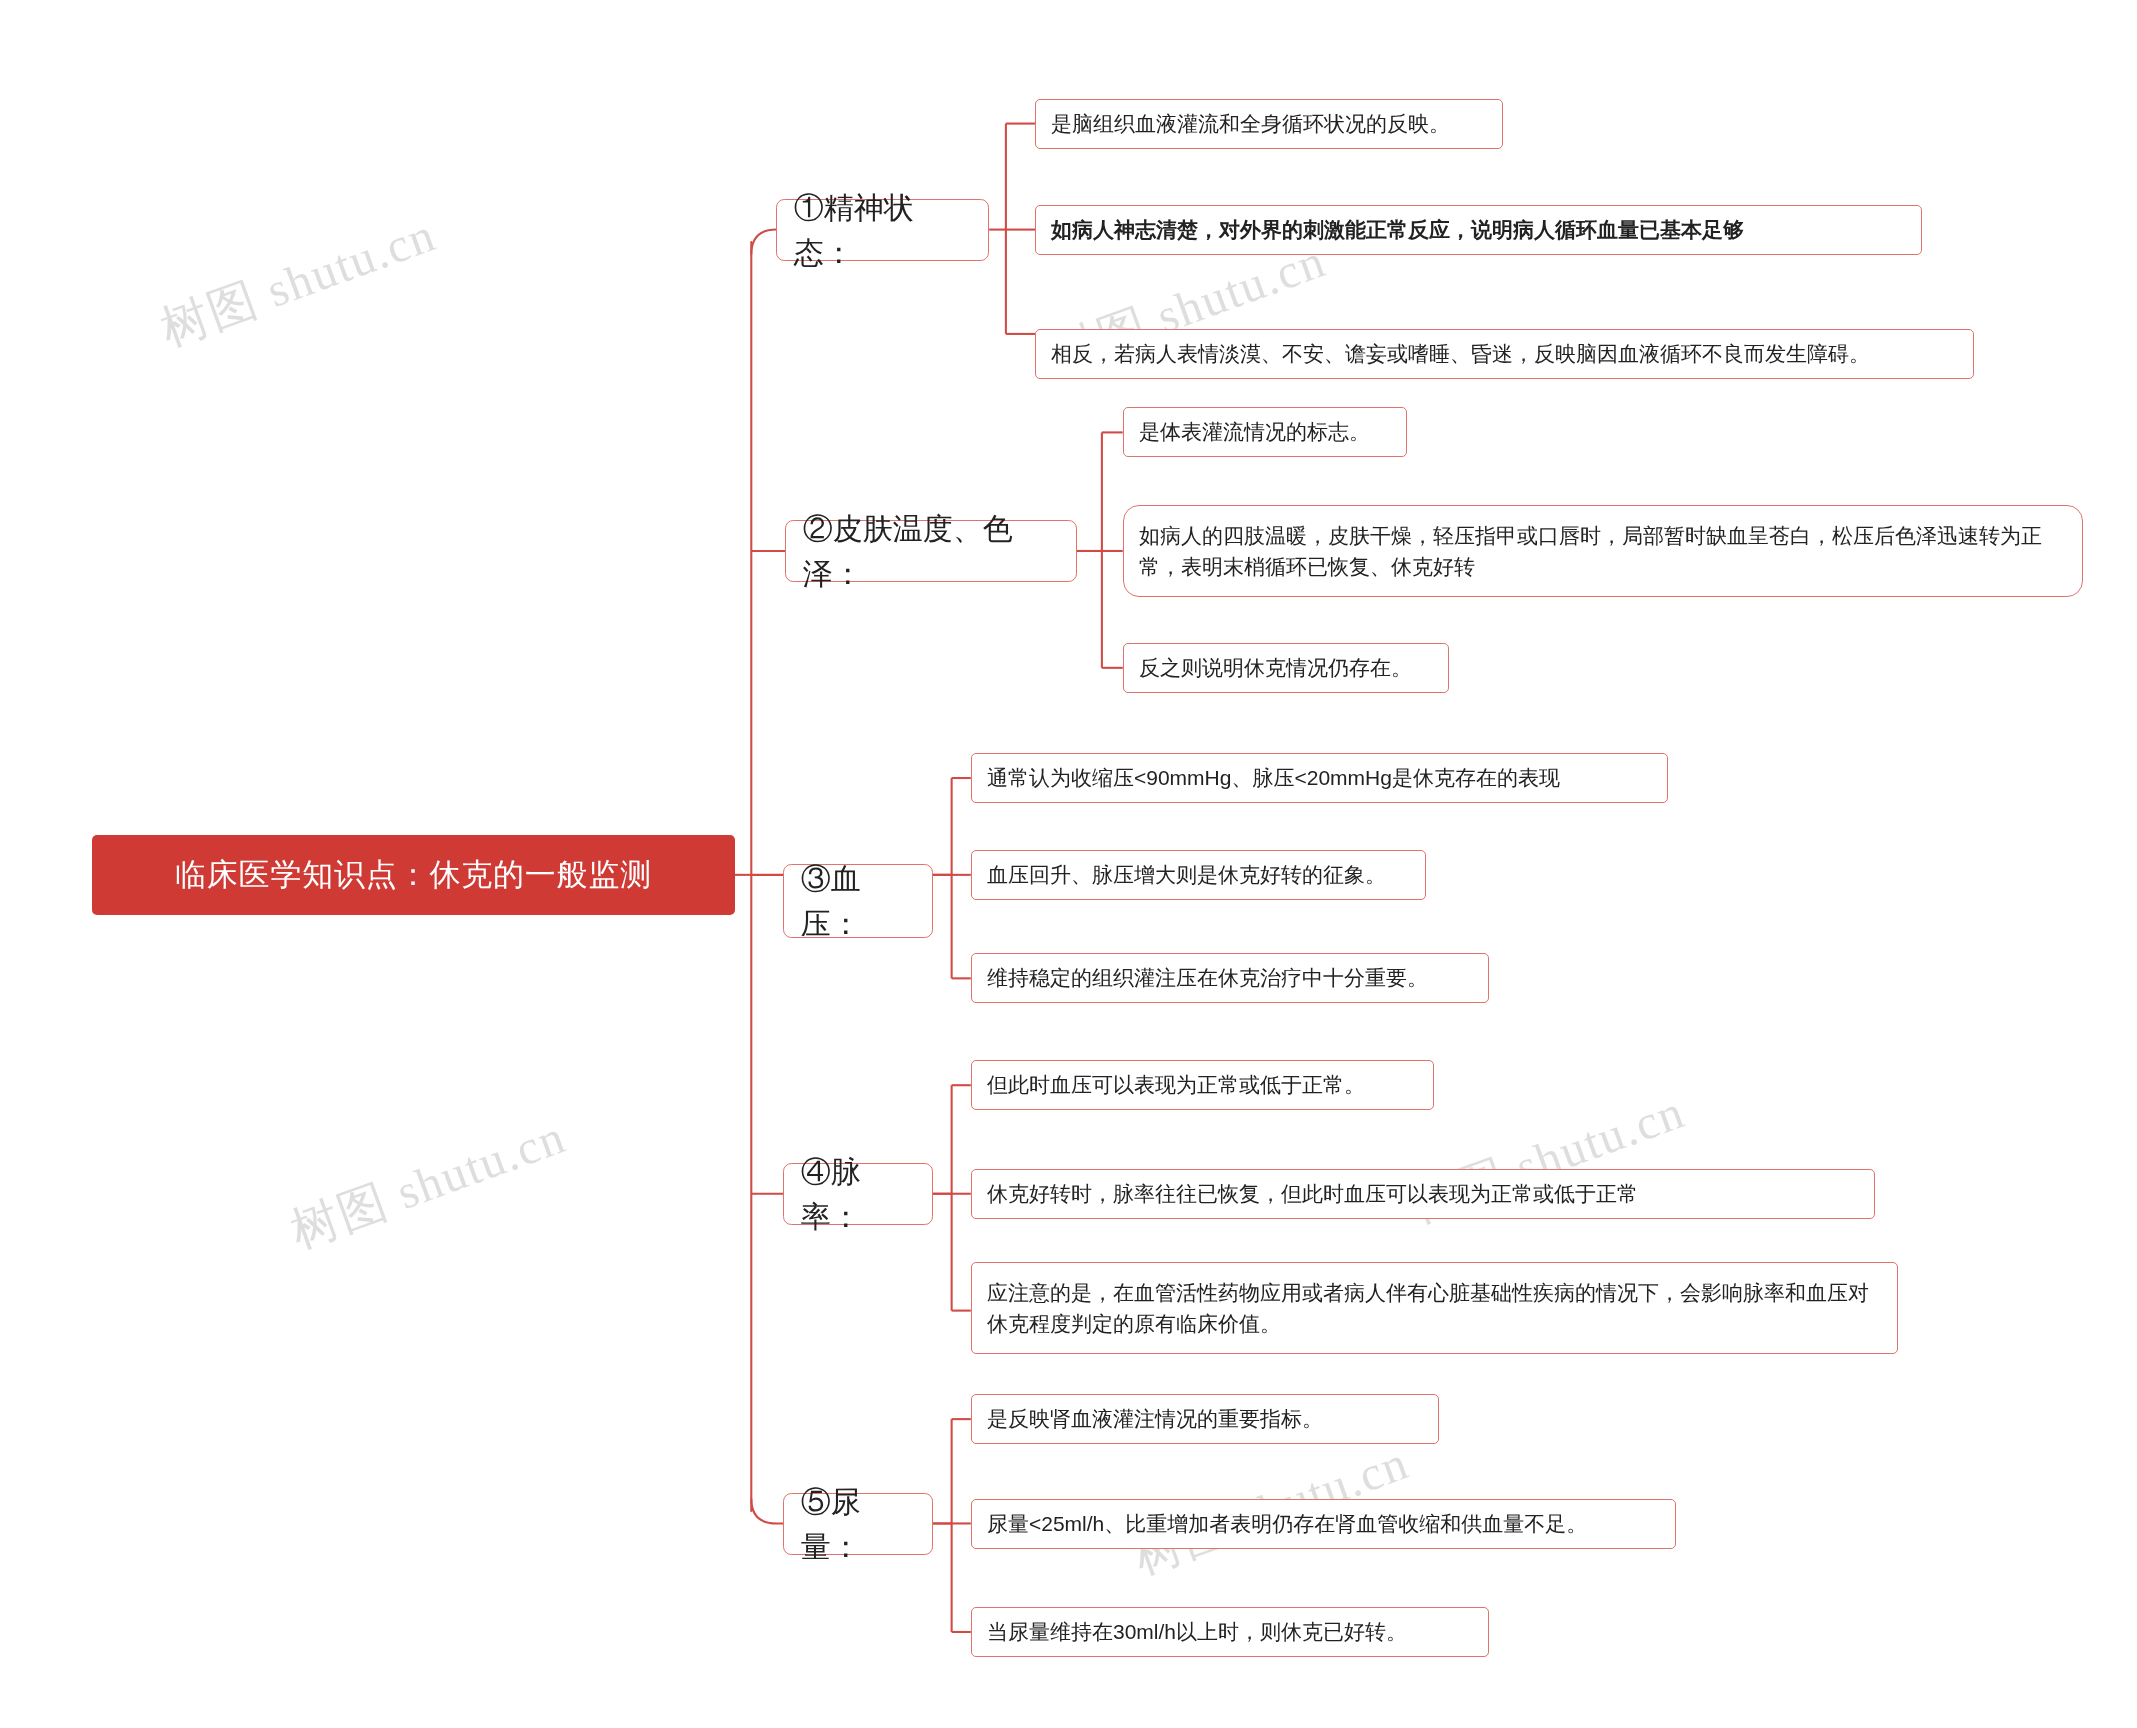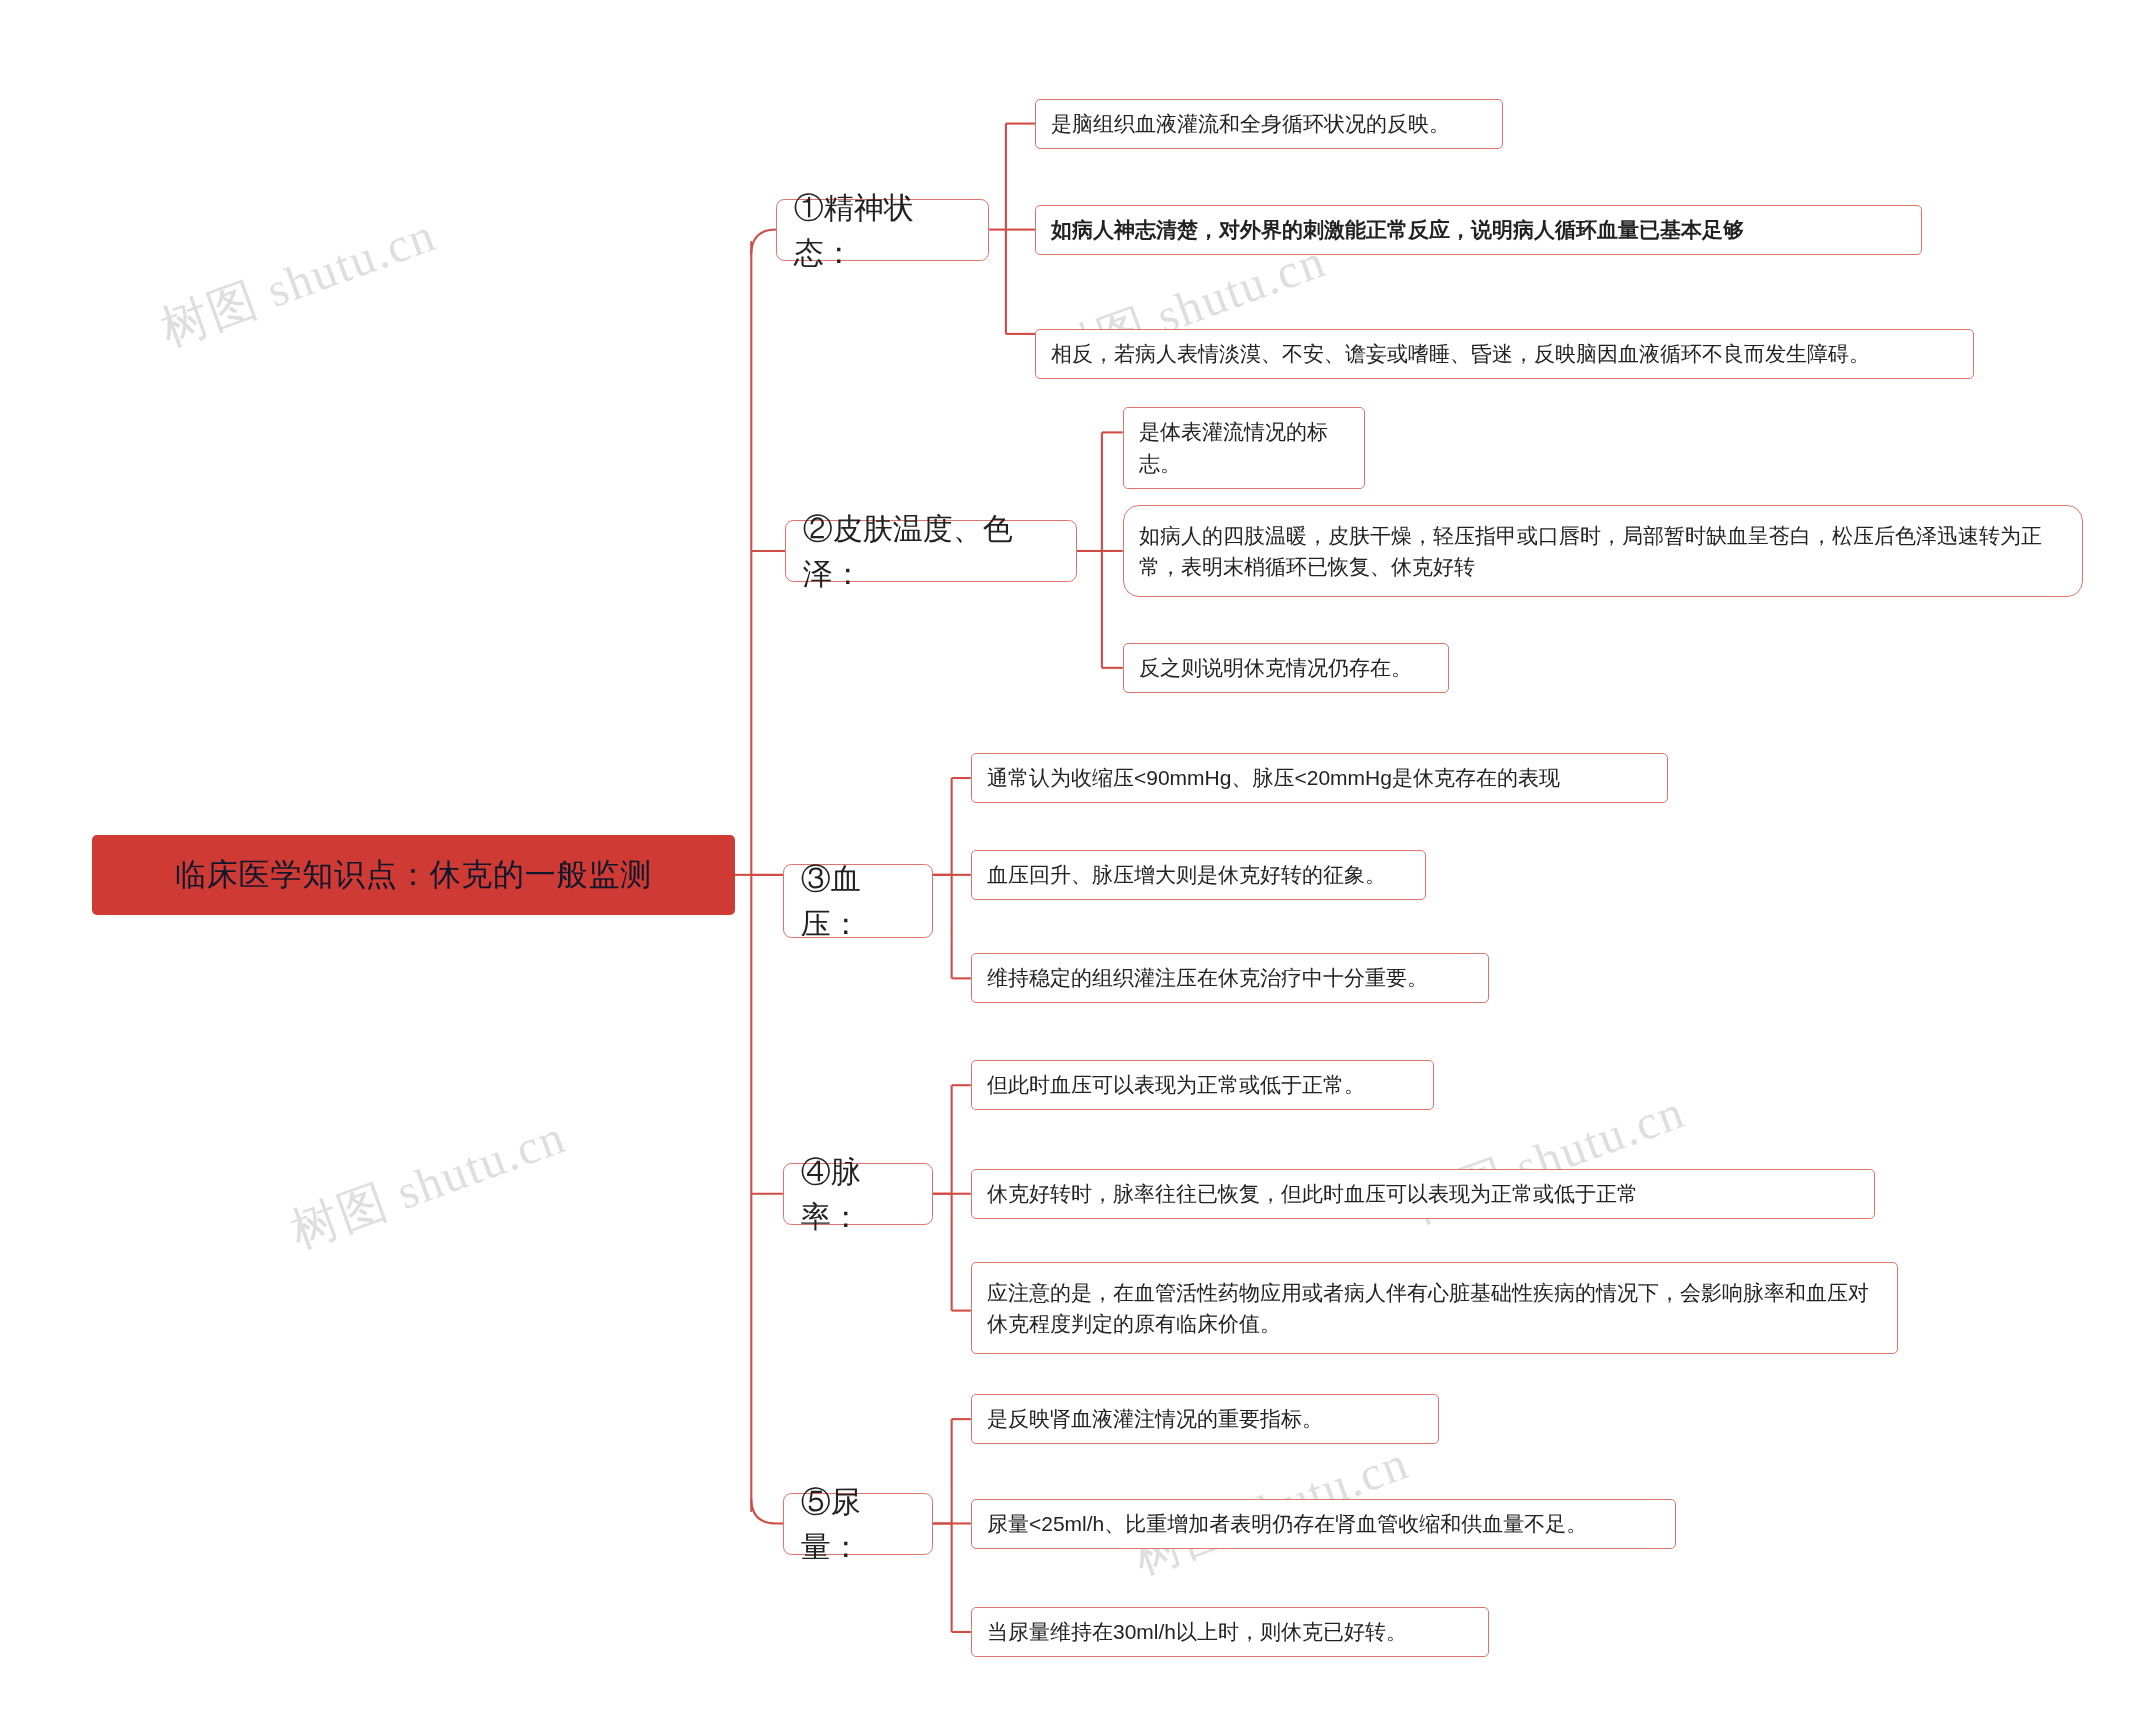--- a/index.html
+++ b/index.html
@@ -65,21 +65,21 @@
     width: 100%;
     white-space: pre-wrap;
     line-height: 1.5;
   }
 
   
   .root {
     background: #cf3a35;
     border: none;
     border-radius: 5px;
-    color: #0f172a;
+    color: #ffffff;
     font-size: 31px;
     padding: 0 22px;
     justify-content: center;
     letter-spacing: 0.8px;
   }
 
   
   .branch {
     font-size: 30px;
     padding: 0 16.7px;
@@ -164,21 +164,21 @@
   <div class="node leaf" style="left:1035px; top:205px; width:887px; min-height:50px;font-weight:bold;">
     <span class="node-text">如病人神志清楚，对外界的刺激能正常反应，说明病人循环血量已基本足够</span>
   </div>
   <div class="node leaf" style="left:1035px; top:309px; width:939px; min-height:50px;margin-top:20px;">
     <span class="node-text">相反，若病人表情淡漠、不安、谵妄或嗜睡、昏迷，反映脑因血液循环不良而发生障碍。</span>
   </div>
 
   <div class="node branch" style="left:785px; top:520px; width:292px; height:62px;">
     <span class="node-text">②皮肤温度、色泽：</span>
   </div>
-  <div class="node leaf" style="left:1123px; top:407px; width:242px; min-height:50px;align-items:center;">
+  <div class="node leaf" style="left:1123px; top:407px; width:284px; min-height:50px;align-items:center;">
     <span class="node-text">是体表灌流情况的标志。</span>
   </div>
   <div class="node leaf" style="left:1123px; top:505px; width:960px; min-height:92px;border-radius:16px;">
     <span class="node-text">如病人的四肢温暖，皮肤干燥，轻压指甲或口唇时，局部暂时缺血呈苍白，松压后色泽迅速转为正常，表明末梢循环已恢复、休克好转</span>
   </div>
   <div class="node leaf" style="left:1123px; top:643px; width:326px; min-height:50px;">
     <span class="node-text">反之则说明休克情况仍存在。</span>
   </div>
 
   <div class="node branch" style="left:783px; top:864px; width:150px; height:74px;">

